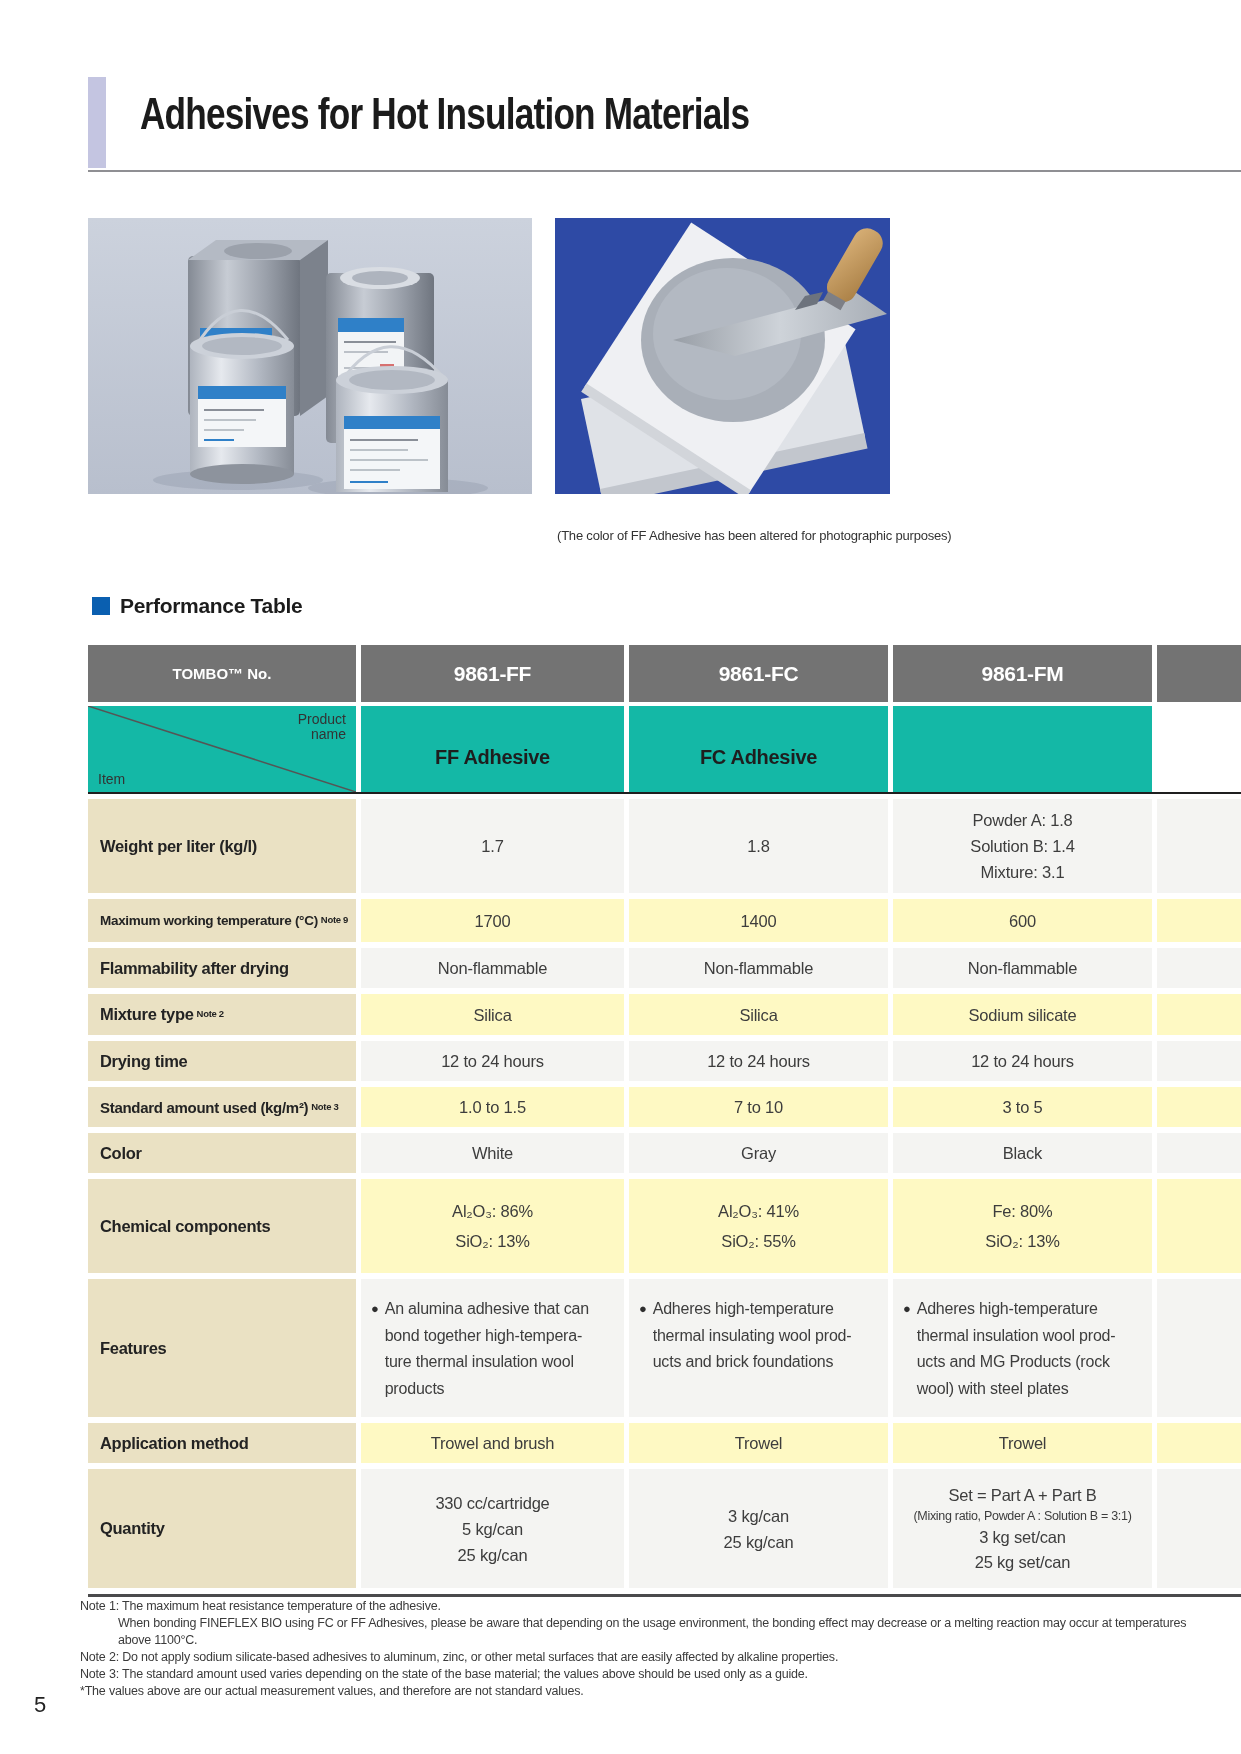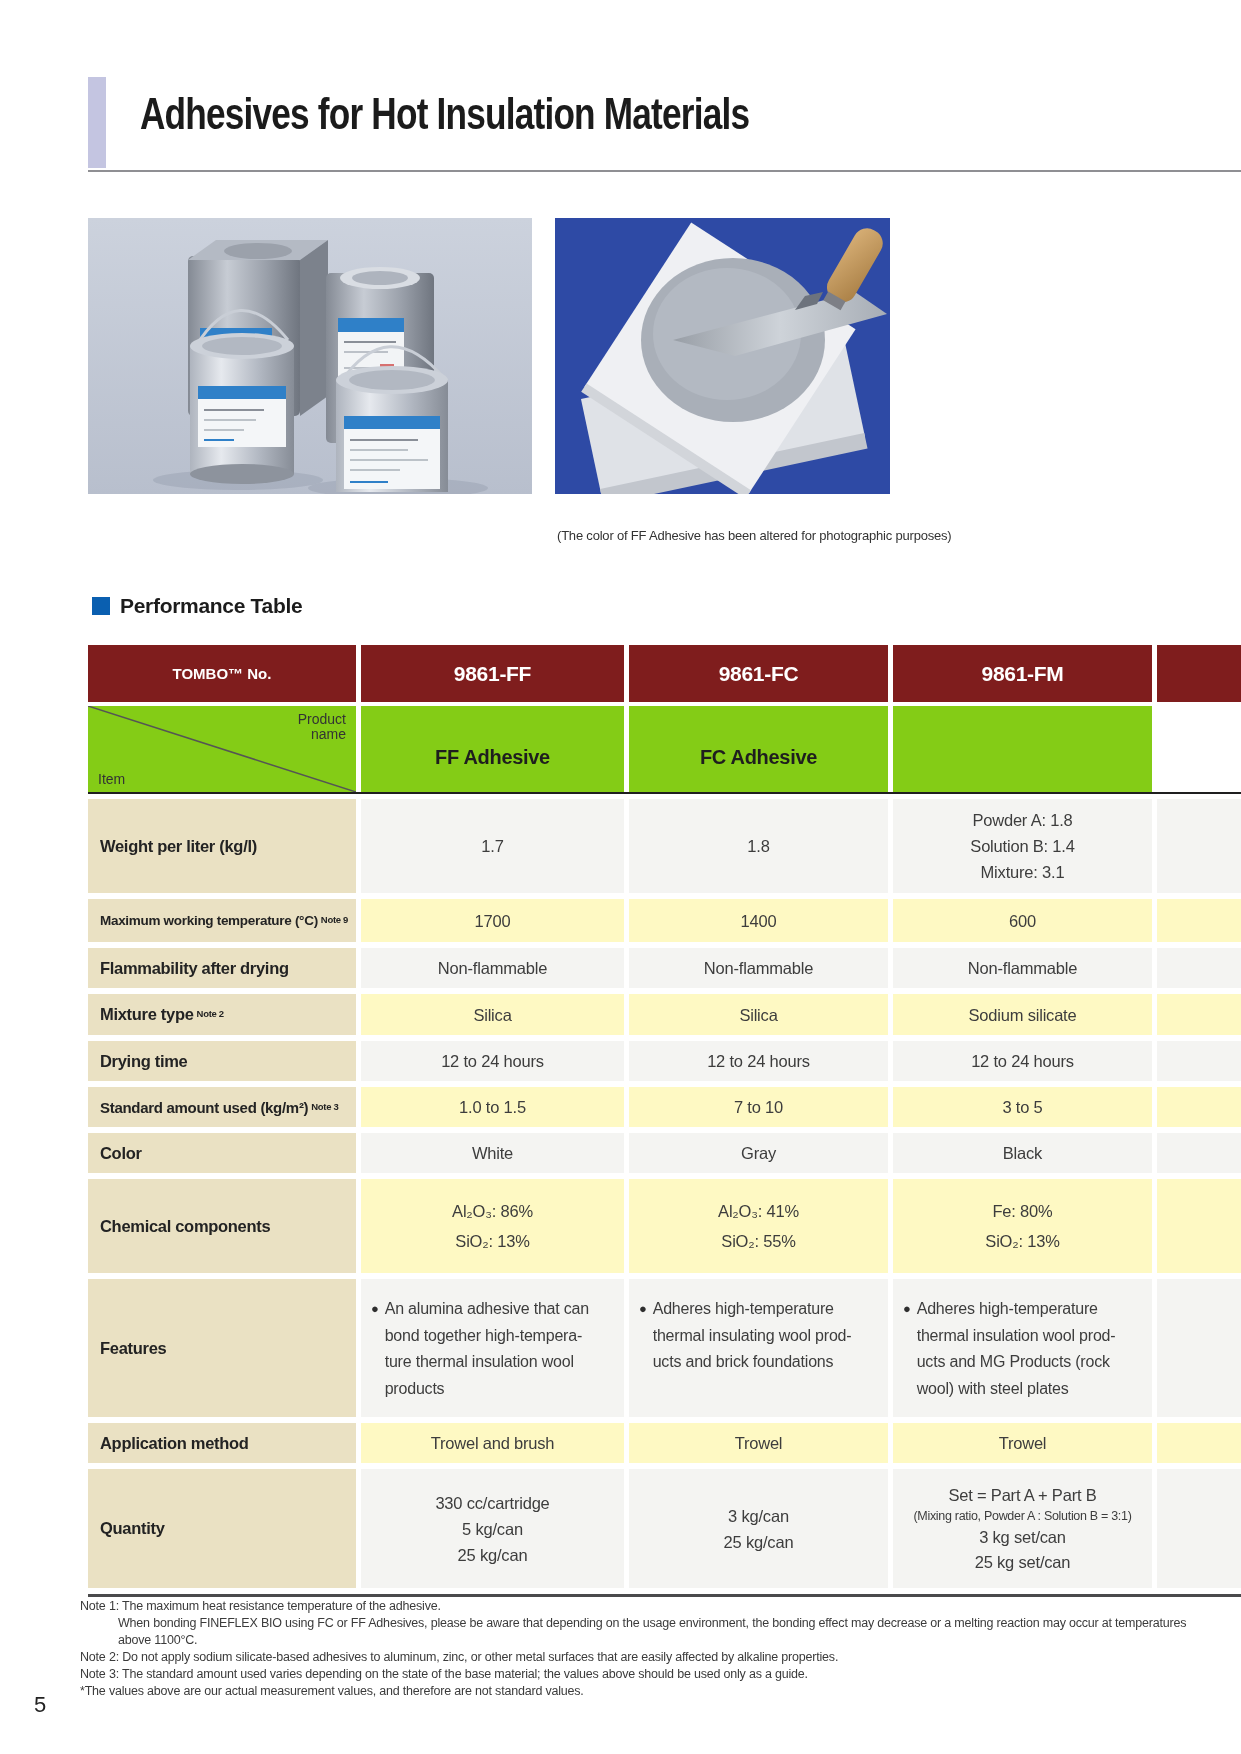--- a/index.html
+++ b/index.html
@@ -25,27 +25,27 @@
   #section-title{font-size:21px;font-weight:bold;color:#1c1c1c;letter-spacing:-0.3px;}
 
   
   #perf-table{position:absolute;left:88px;top:645px;width:1153px;overflow:hidden;}
   .trow{display:flex;gap:5px;margin-bottom:6px;}
   .cell{flex:none;box-sizing:border-box;}
   .c0{width:268px;} .c1{width:263px;} .c2{width:259px;} .c3{width:259px;} .c4{width:259px;}
 
   
   .trow.head{margin-bottom:4px;}
-  .head .cell{height:57px;background:#7f1d1d;color:#fff;display:flex;align-items:center;justify-content:center;}
+  .head .cell{height:57px;background:#737373;color:#fff;display:flex;align-items:center;justify-content:center;}
   .head .tombo{font-size:15px;font-weight:bold;}
   .head .prodno{font-size:21px;font-weight:bold;letter-spacing:-0.3px;}
 
   
   .trow.prod{margin-bottom:5px;border-bottom:2px solid #1f1f1f;}
-  .prod .cell{height:86px;background:#84cc16;position:relative;}
+  .prod .cell{height:86px;background:#14b8a6;position:relative;}
   .corner-diag{position:absolute;left:0;top:0;}
   .corner-prod{position:absolute;right:10px;top:6px;text-align:right;font-size:14px;color:#333;line-height:15px;}
   .corner-item{position:absolute;left:10px;bottom:5px;font-size:14px;color:#333;}
   .prod .pname{display:flex;align-items:center;justify-content:center;padding-top:16px;
                font-size:20px;font-weight:bold;color:#1e1e1e;letter-spacing:-0.3px;}
 
   
   .label{background:#eae1c3;display:flex;align-items:center;padding-left:12px;padding-right:6px;
          font-weight:bold;color:#232323;font-size:16.5px;letter-spacing:-0.3px;}
   .label sup{font-size:9.5px;font-weight:bold;margin-left:3px;transform:translateY(-1px);}

